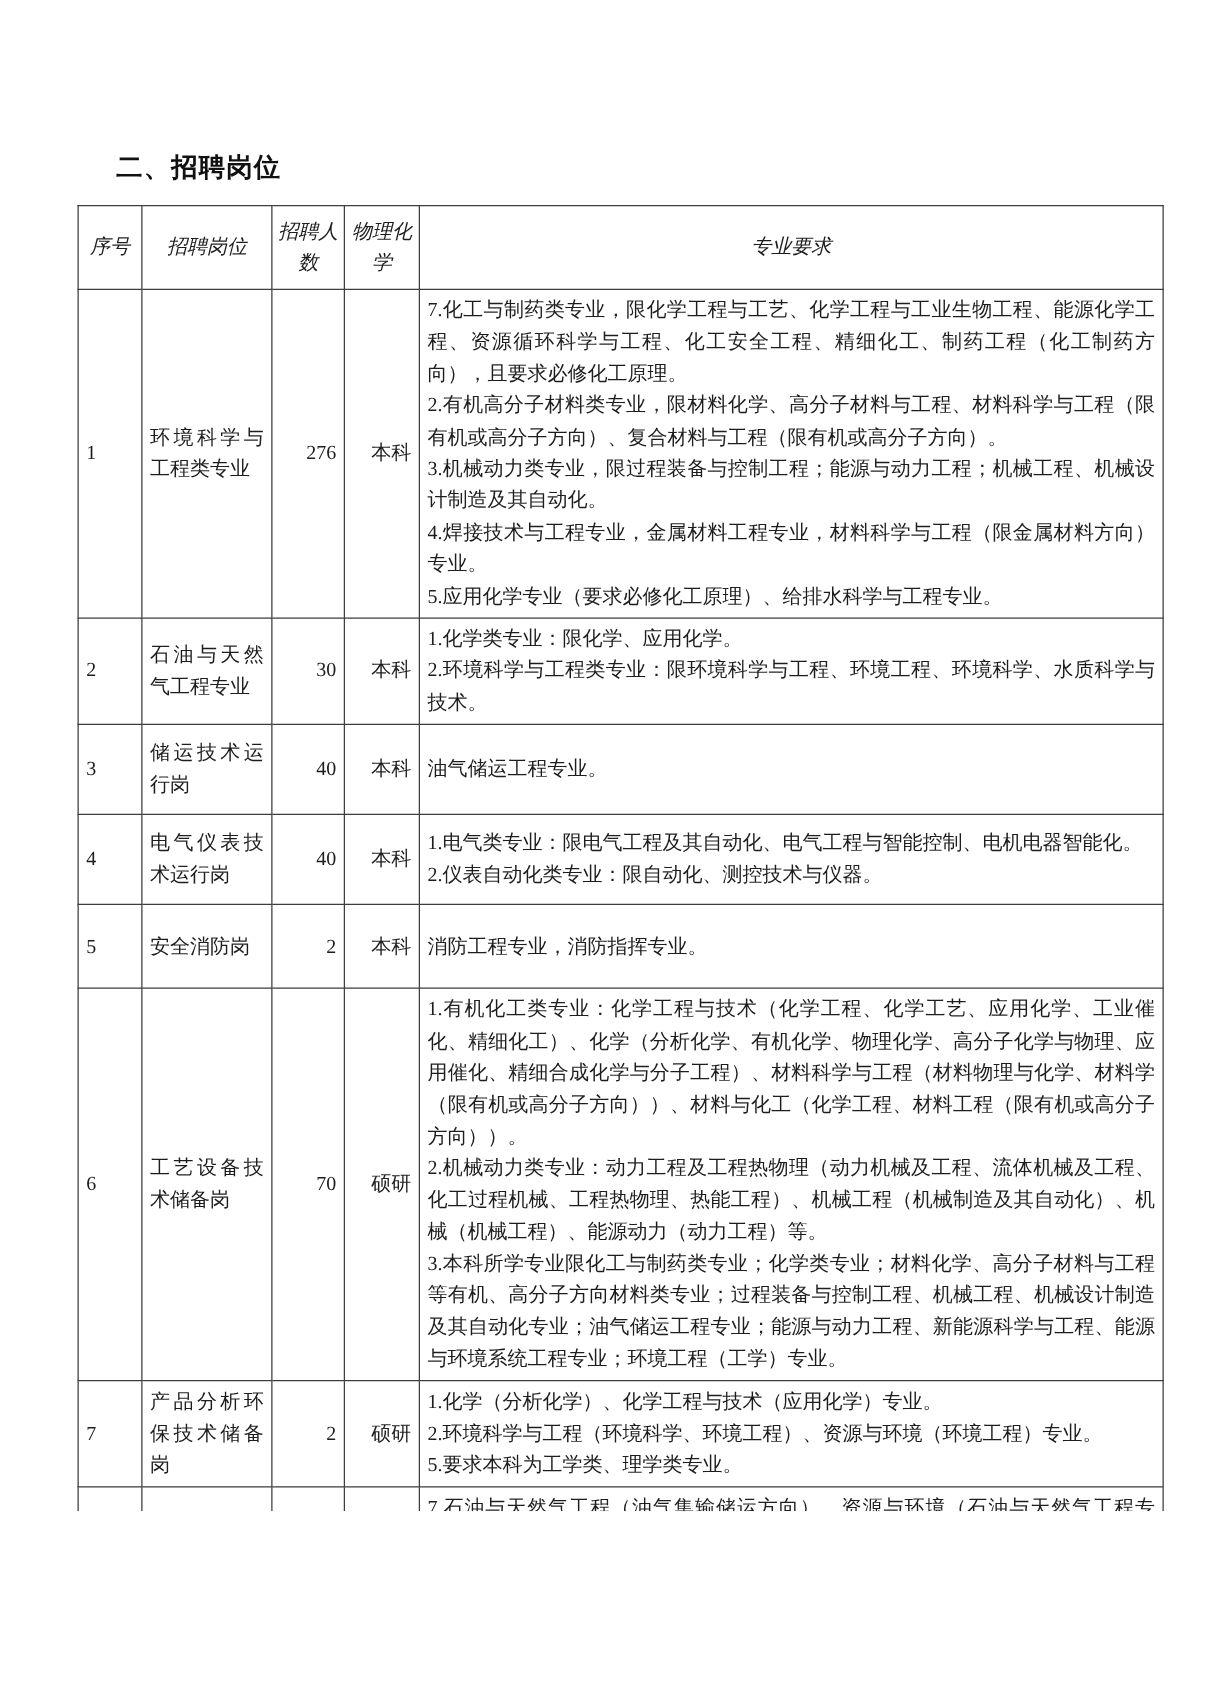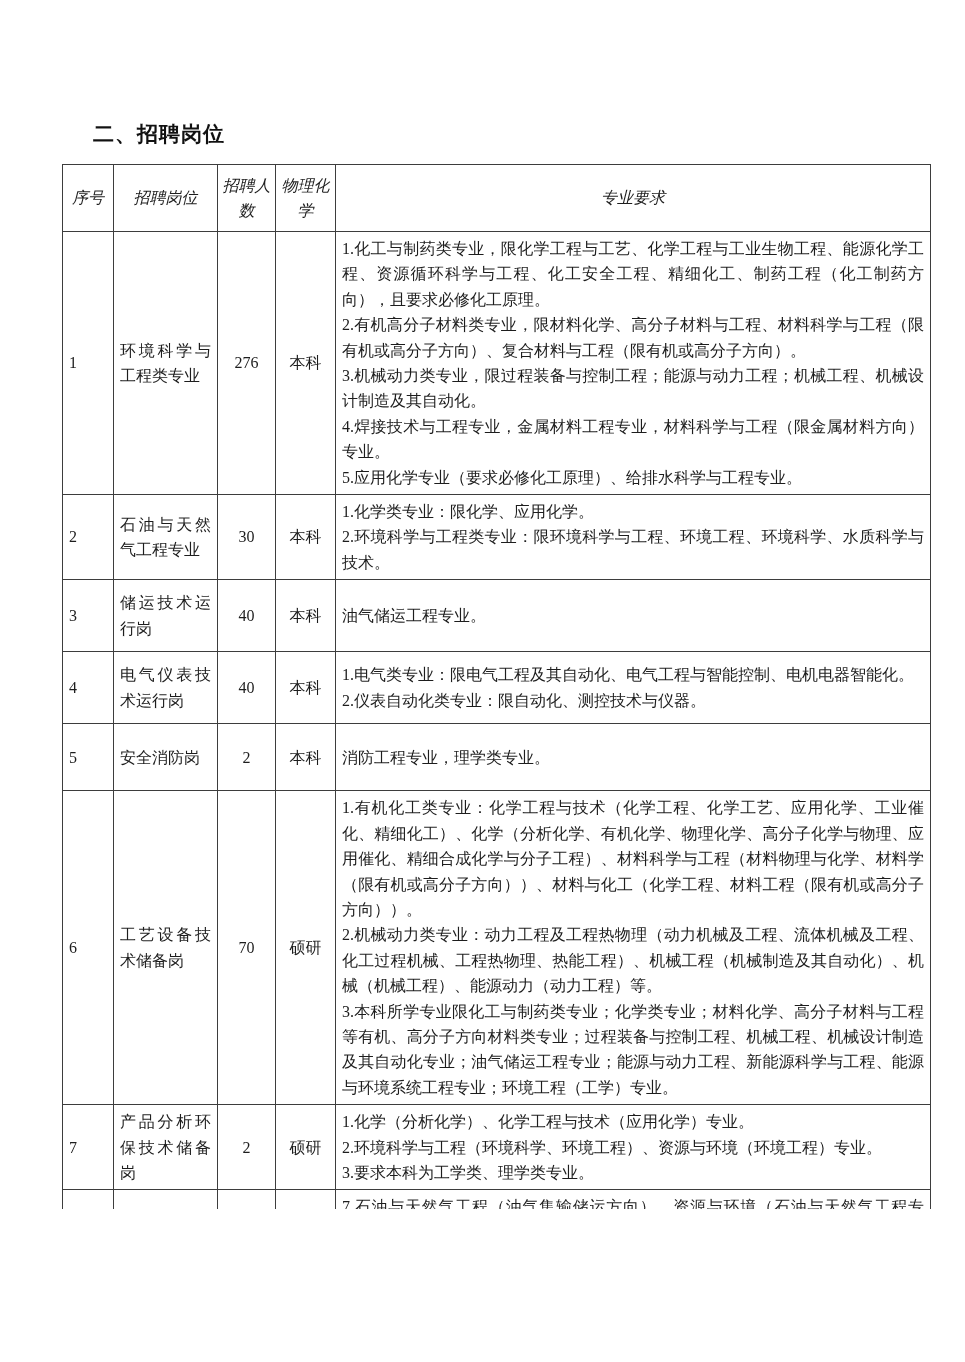--- a/index.html
+++ b/index.html
@@ -70,25 +70,25 @@
     padding-left: 4px;
     font-size: 15px;
   }
   td.pos {
     text-align: justify;
     text-align-last: left;
     padding-left: 9px;
     padding-right: 9px;
   }
   td.cnt {
-    text-align: center;
+    text-align: right;
     padding-left: 8px;
   }
   td.edu {
-    text-align: center;
+    text-align: right;
     padding-left: 8px;
   }
   td.major {
     text-align: justify;
     text-align-last: left;
     white-space: pre-line;
     padding: 3px 8px;
     vertical-align: middle;
   }
 </style>
@@ -115,21 +115,21 @@
         <th>物理化学</th>
         <th>专业要求</th>
       </tr>
     </thead>
     <tbody>
       <tr class="r1">
         <td class="no">1</td>
         <td class="pos">环境科学与工程类专业</td>
         <td class="cnt">276</td>
         <td class="edu">本科</td>
-        <td class="major">1.化工与制药类专业，限化学工程与工艺、化学工程与工业生物工程、能源化学工程、资源循环科学与工程、化工安全工程、精细化工、制药工程（化工制药方向），且要求必修化工原理。
+        <td class="major">7.化工与制药类专业，限化学工程与工艺、化学工程与工业生物工程、能源化学工程、资源循环科学与工程、化工安全工程、精细化工、制药工程（化工制药方向），且要求必修化工原理。
 2.有机高分子材料类专业，限材料化学、高分子材料与工程、材料科学与工程（限有机或高分子方向）、复合材料与工程（限有机或高分子方向）。
 3.机械动力类专业，限过程装备与控制工程；能源与动力工程；机械工程、机械设计制造及其自动化。
 4.焊接技术与工程专业，金属材料工程专业，材料科学与工程（限金属材料方向）专业。
 5.应用化学专业（要求必修化工原理）、给排水科学与工程专业。</td>
       </tr>
       <tr class="r2">
         <td class="no">2</td>
         <td class="pos">石油与天然气工程专业</td>
         <td class="cnt">30</td>
         <td class="edu">本科</td>
@@ -149,39 +149,39 @@
         <td class="cnt">40</td>
         <td class="edu">本科</td>
         <td class="major">1.电气类专业：限电气工程及其自动化、电气工程与智能控制、电机电器智能化。
 2.仪表自动化类专业：限自动化、测控技术与仪器。</td>
       </tr>
       <tr class="r5">
         <td class="no">5</td>
         <td class="pos">安全消防岗</td>
         <td class="cnt">2</td>
         <td class="edu">本科</td>
-        <td class="major">消防工程专业，理学类专业。</td>
+        <td class="major">消防工程专业，消防指挥专业。</td>
       </tr>
       <tr class="r6">
         <td class="no">6</td>
         <td class="pos">工艺设备技术储备岗</td>
         <td class="cnt">70</td>
         <td class="edu">硕研</td>
         <td class="major">1.有机化工类专业：化学工程与技术（化学工程、化学工艺、应用化学、工业催化、精细化工）、化学（分析化学、有机化学、物理化学、高分子化学与物理、应用催化、精细合成化学与分子工程）、材料科学与工程（材料物理与化学、材料学（限有机或高分子方向））、材料与化工（化学工程、材料工程（限有机或高分子方向））。
 2.机械动力类专业：动力工程及工程热物理（动力机械及工程、流体机械及工程、化工过程机械、工程热物理、热能工程）、机械工程（机械制造及其自动化）、机械（机械工程）、能源动力（动力工程）等。
 3.本科所学专业限化工与制药类专业；化学类专业；材料化学、高分子材料与工程等有机、高分子方向材料类专业；过程装备与控制工程、机械工程、机械设计制造及其自动化专业；油气储运工程专业；能源与动力工程、新能源科学与工程、能源与环境系统工程专业；环境工程（工学）专业。</td>
       </tr>
       <tr class="r7">
         <td class="no">7</td>
         <td class="pos">产品分析环保技术储备岗</td>
         <td class="cnt">2</td>
         <td class="edu">硕研</td>
         <td class="major">1.化学（分析化学）、化学工程与技术（应用化学）专业。
 2.环境科学与工程（环境科学、环境工程）、资源与环境（环境工程）专业。
-3.要求本科为工学类、理学类专业。</td>
+5.要求本科为工学类、理学类专业。</td>
       </tr>
       <tr class="r8">
         <td class="no">8</td>
         <td class="pos">储运技术储备岗</td>
         <td class="cnt">8</td>
         <td class="edu">硕研</td>
         <td class="major">7.石油与天然气工程（油气集输储运方向），资源与环境（石油与天然气工程专业，且要求油气集输储运方向），能源动力（石油与天然气工程专业，且要求油气集输储运方向）专业。</td>
       </tr>
     </tbody>
   </table>

